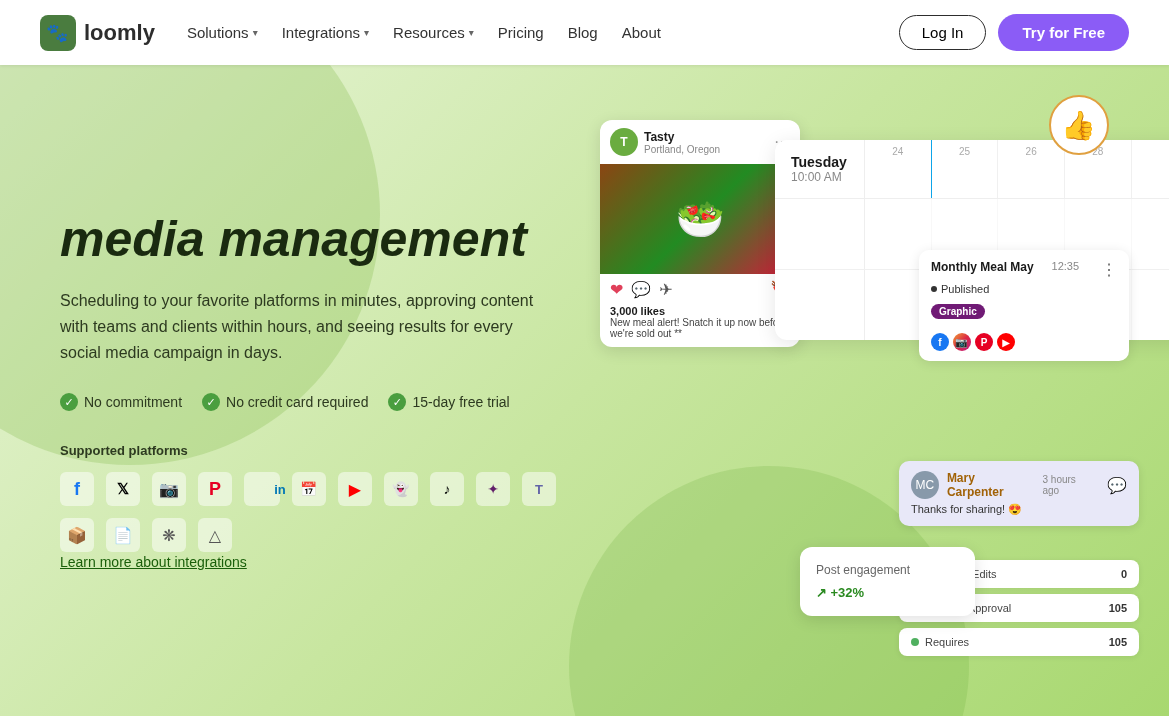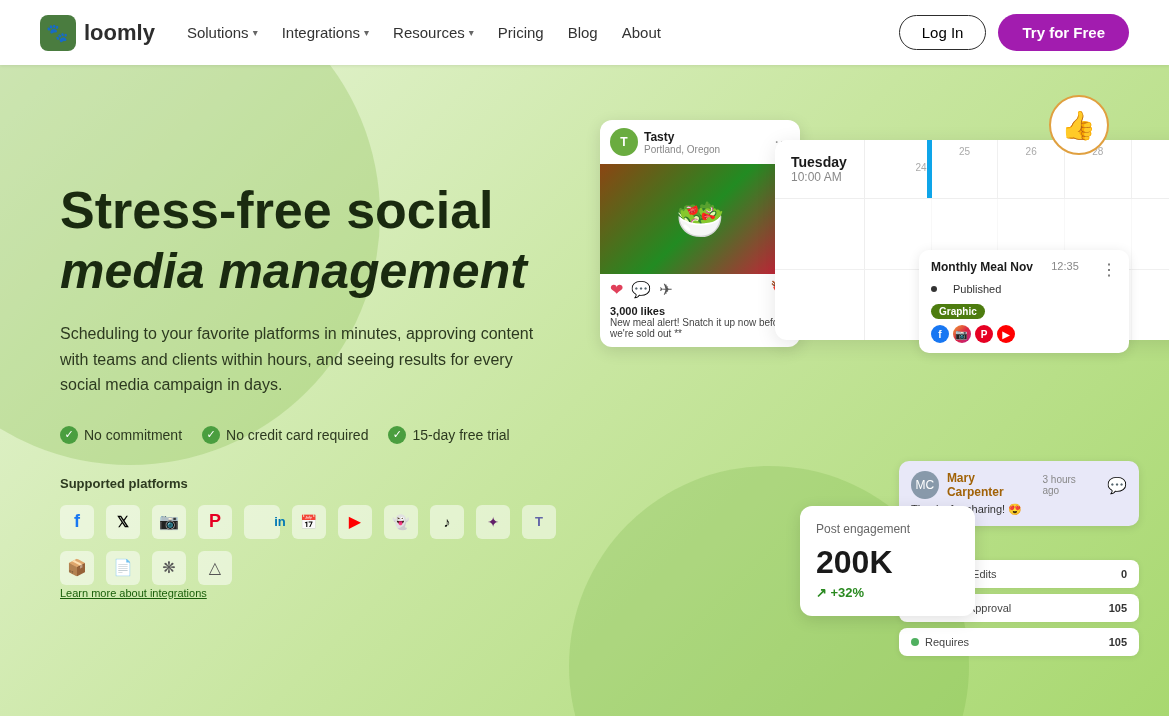--- a/index.html
+++ b/index.html
@@ -13,21 +13,21 @@
     }
     .nav-left { display: flex; align-items: center; gap: 32px; }
     .logo { display: flex; align-items: center; gap: 8px; }
     .logo-icon { width: 36px; height: 36px; background: #4a7c3f; border-radius: 8px; display: flex; align-items: center; justify-content: center; color: white; font-size: 18px; }
     .logo-text { font-size: 22px; font-weight: 600; color: #2d2d2d; }
     .nav-links { display: flex; gap: 24px; }
     .nav-link { display: flex; align-items: center; gap: 4px; font-size: 15px; color: #333; cursor: pointer; text-decoration: none; }
     .chevron { font-size: 10px; color: #666; }
     .nav-right { display: flex; align-items: center; gap: 12px; }
     .btn-login { padding: 8px 22px; border: 1.5px solid #2d2d2d; border-radius: 24px; background: transparent; cursor: pointer; font-size: 15px; font-weight: 500; }
-    .btn-try { padding: 10px 24px; border-radius: 24px; background: #a21caf; border: none; color: white; cursor: pointer; font-size: 15px; font-weight: 600; }
+    .btn-try { padding: 10px 24px; border-radius: 24px; background: #8b5cf6; border: none; color: white; cursor: pointer; font-size: 15px; font-weight: 600; }
 
     
     .hero {
       display: flex; position: relative;
       height: calc(716px - 65px);
       background: linear-gradient(135deg, #e8f5d8 0%, #c8e6a0 50%, #a8d870 100%);
       overflow: hidden;
     }
 
     
@@ -68,21 +68,21 @@
       padding: 16px 36px; background: #1a2a10; color: white; border: none;
       border-radius: 30px; font-size: 16px; font-weight: 700; cursor: pointer;
       display: inline-block; width: fit-content; margin-bottom: 40px;
     }
     .supported-label { font-size: 13px; font-weight: 600; color: #2d3a20; margin-bottom: 14px; }
     .platform-icons { display: flex; flex-wrap: wrap; gap: 12px; max-width: 500px; }
     .platform-icon {
       width: 34px; height: 34px; border-radius: 6px; display: flex; align-items: center;
       justify-content: center; font-size: 18px; background: rgba(255,255,255,0.5); cursor: pointer;
     }
-    .learn-more { font-size: 11px; color: #1a5f0a; text-decoration: underline; cursor: pointer; margin-top: 2px; }
+    .learn-more { font-size: 14px; color: #1a5f0a; text-decoration: underline; cursor: pointer; margin-top: 2px; }
 
     
     .hero-right {
       flex: 1; position: relative; z-index: 2;
     }
 
     
     .thumb-badge {
       position: absolute; top: 30px; right: 60px;
       width: 60px; height: 60px; border-radius: 50%;
@@ -126,24 +126,24 @@
 
     
     .monthly-event {
       position: absolute; top: 185px; right: 40px;
       width: 210px; background: white; border-radius: 10px;
       box-shadow: 0 2px 12px rgba(0,0,0,0.1); padding: 10px 12px;
     }
     .event-header { display: flex; justify-content: space-between; align-items: flex-start; margin-bottom: 4px; }
     .event-title { font-size: 12px; font-weight: 700; color: #1a1a1a; }
     .event-time { font-size: 11px; color: #888; }
-    .event-status { display: flex; align-items: center; gap: 16px; margin-bottom: 6px; }
+    .event-status { display: flex; align-items: center; gap: 4px; margin-bottom: 6px; }
     .status-dot { width: 6px; height: 6px; border-radius: 50%; background: #333; }
     .status-text { font-size: 11px; color: #333; }
-    .event-tag { background: #4d7c0f; color: white; border-radius: 12px; padding: 2px 8px; font-size: 10px; font-weight: 600; display: inline-block; margin-bottom: 6px; }
+    .event-tag { background: #701a75; color: white; border-radius: 12px; padding: 2px 8px; font-size: 10px; font-weight: 600; display: inline-block; margin-bottom: 14px; }
     .event-platforms { display: flex; gap: 4px; }
     .platform-dot { width: 18px; height: 18px; border-radius: 50%; display: flex; align-items: center; justify-content: center; font-size: 10px; }
 
     
     .status-rows {
       position: absolute; bottom: 60px; right: 30px;
       width: 240px; display: flex; flex-direction: column; gap: 6px;
     }
     .status-row {
       background: white; border-radius: 8px; padding: 8px 12px;
@@ -202,21 +202,20 @@
   </div>
   <div class="nav-right">
     <button class="btn-login">Log In</button>
     <button class="btn-try">Try for Free</button>
   </div>
 </nav>
 
 <div class="hero">
 
   <div class="hero-left">
-    <div class="hero-heading">Stress-free social</div>
     <div class="hero-heading-italic">media management</div>
     <p class="hero-subtext">Scheduling to your favorite platforms in minutes, approving content with teams and clients within hours, and seeing results for every social media campaign in days.</p>
     <div class="hero-checks">
       <div class="check-item">
         <div class="check-circle">✓</div>
         <span>No commitment</span>
       </div>
       <div class="check-item">
         <div class="check-circle">✓</div>
         <span>No credit card required</span>
@@ -275,21 +274,21 @@
       <div class="social-caption">New meal alert! Snatch it up now before we're sold out **</div>
     </div>
 
     <div style="position:absolute; top:75px; left:215px; width:490px; background:white; border-radius:12px; box-shadow:0 4px 20px rgba(0,0,0,0.1); overflow:hidden;">
       <div style="display:flex; border-bottom:1px solid #eee;">
         <div style="padding:14px 16px; min-width:90px; border-right:1px solid #eee;">
           <div style="font-size:14px; font-weight:700; color:#1a1a1a;">Tuesday</div>
           <div style="font-size:12px; color:#888;">10:00 AM</div>
         </div>
         <div style="flex:1; display:grid; grid-template-columns:repeat(6,1fr);">
-          <div style="text-align:right; padding:22px 0; font-size:10px; color:#aaa; border-right:5px solid #0ea5e9;">24</div>
+          <div style="text-align:center; padding:6px 0; font-size:10px; color:#aaa; border-right:1px solid #0ea5e9;">24</div>
           <div style="text-align:center; padding:6px 0; font-size:10px; color:#aaa; border-right:1px solid #f0f0f0;">25</div>
           <div style="text-align:center; padding:6px 0; font-size:10px; color:#aaa; border-right:1px solid #f0f0f0;">26</div>
           <div style="text-align:center; padding:6px 0; font-size:10px; color:#aaa; border-right:1px solid #f0f0f0;">28</div>
 
         </div>
       </div>
 
       <div style="display:flex; min-height:70px;">
         <div style="min-width:90px; border-right:1px solid #eee;"></div>
         <div style="flex:1; display:grid; grid-template-columns:repeat(6,1fr);">
@@ -309,21 +308,21 @@
           <div style="border-right:1px solid #f8f8f8; height:70px;"></div>
           <div style="border-right:1px solid #f8f8f8; height:70px;"></div>
           <div style="border-right:1px solid #f8f8f8; height:70px;"></div>
 
         </div>
       </div>
     </div>
 
     <div class="monthly-event">
       <div class="event-header">
-        <span class="event-title">Monthly Meal Nov</span>
+        <span class="event-title">Monthly Meal May</span>
         <span class="event-time">12:35</span>
         <span style="color:#666; margin-left:4px; cursor:pointer;">⋮</span>
       </div>
       <div class="event-status">
         <span class="status-dot"></span>
         <span class="status-text">Published</span>
       </div>
       <span class="event-tag">Graphic</span>
       <div class="event-platforms">
         <div class="platform-dot" style="background:#1877F2; color:white; font-size:10px; width:18px;height:18px;border-radius:50%;display:flex;align-items:center;justify-content:center; font-weight:800;">f</div>
@@ -362,21 +361,20 @@
         <div class="status-row-left">
           <div class="status-indicator" style="background:#50b060;"></div>
           <span class="status-name">Requires</span>
         </div>
         <span class="status-count">105</span>
       </div>
     </div>
 
     <div class="engagement-card">
       <div class="engagement-label">Post engagement</div>
-      <div class="engagement-value">200K</div>
       <div class="engagement-change">
         <span class="arrow-up">↗</span>
         <span>+32%</span>
       </div>
     </div>
 
   </div>
 </div>
 
 </body></html>

